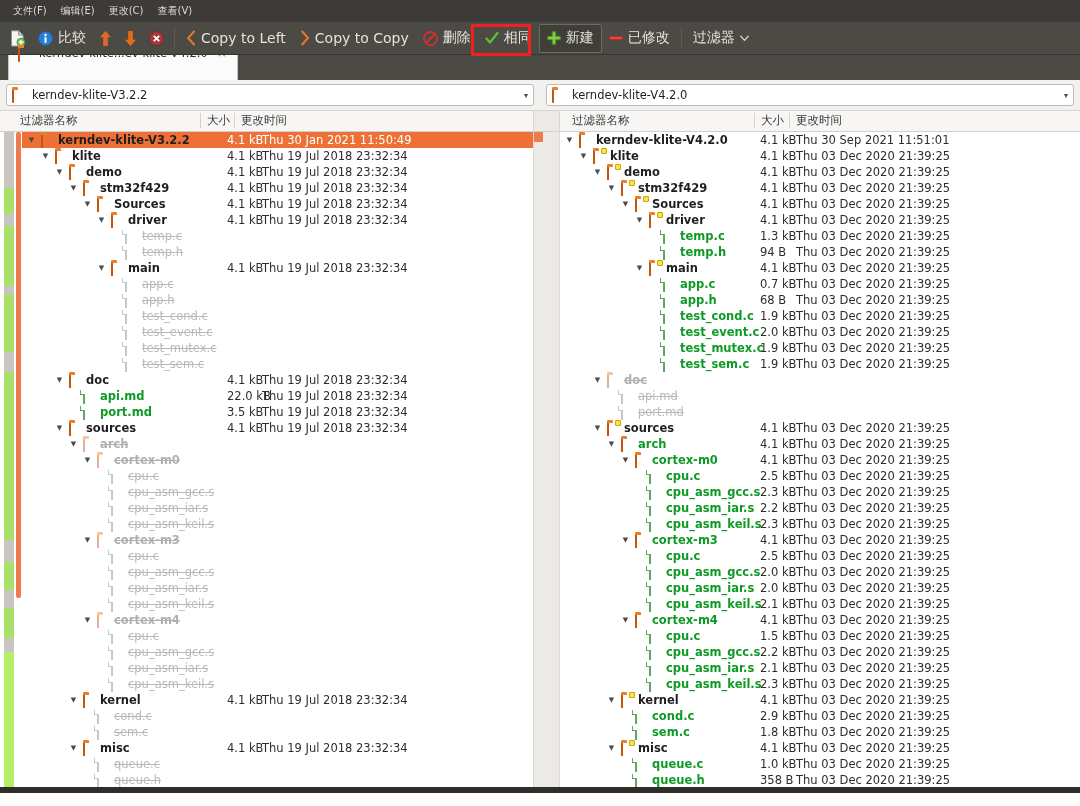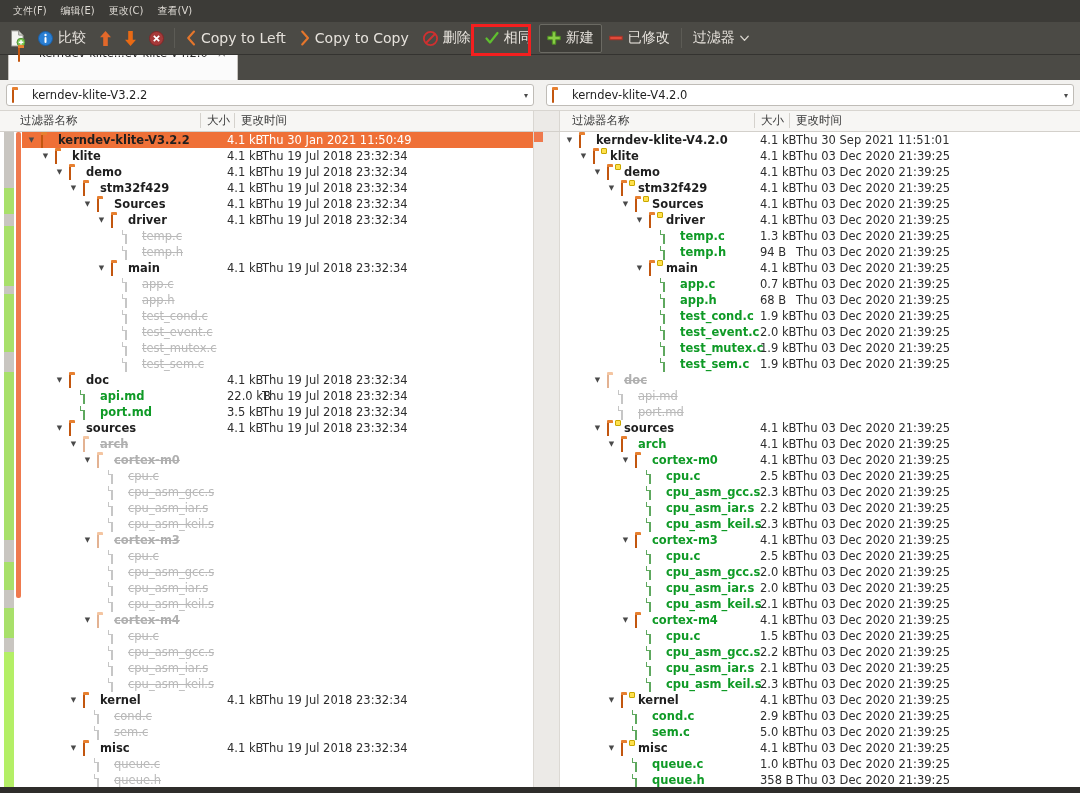--- a/index.html
+++ b/index.html
@@ -962,21 +962,21 @@
         </div>
         <div class="sz">2.9 kB</div>
         <div class="dt">Thu 03 Dec 2020 21:39:25</div>
       </div>
       <div class="row">
         <div class="nm" style="padding-left: 60px;">
           <span class="tw empty">▼</span>
           <span class="fico"><span class="file"><span class="corner"></span></span></span>
           <span class="lbl green">sem.c</span>
         </div>
-        <div class="sz">5.0 kB</div>
+        <div class="sz">1.8 kB</div>
         <div class="dt">Thu 03 Dec 2020 21:39:25</div>
       </div>
       <div class="row">
         <div class="nm" style="padding-left: 46px;">
           <span class="tw">▼</span>
           <span class="fico"><span class="folder"><span class="tabtop"></span></span><span class="badge"></span></span>
           <span class="lbl dir">misc</span>
         </div>
         <div class="sz">4.1 kB</div>
         <div class="dt">Thu 03 Dec 2020 21:39:25</div>

